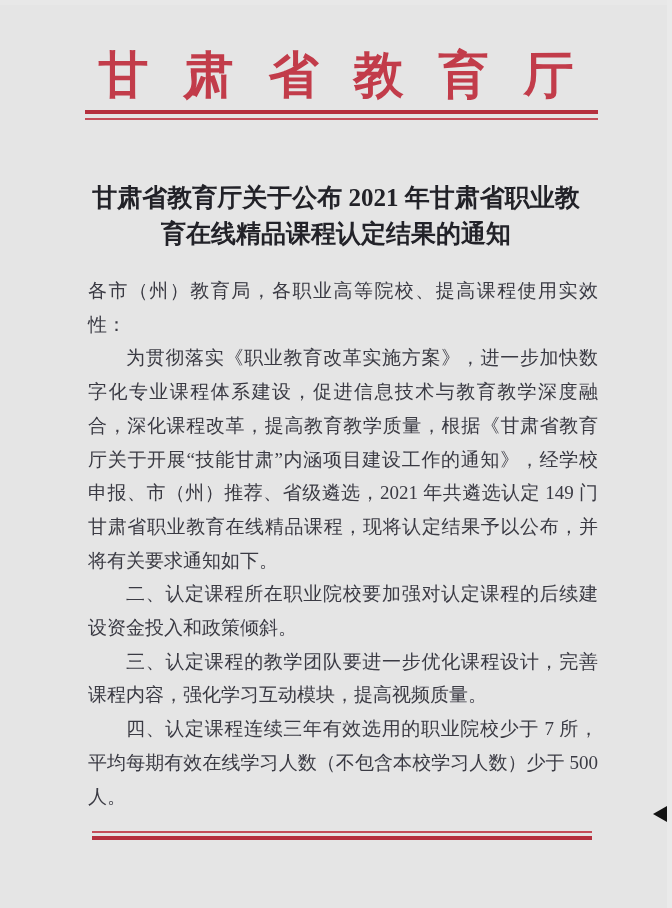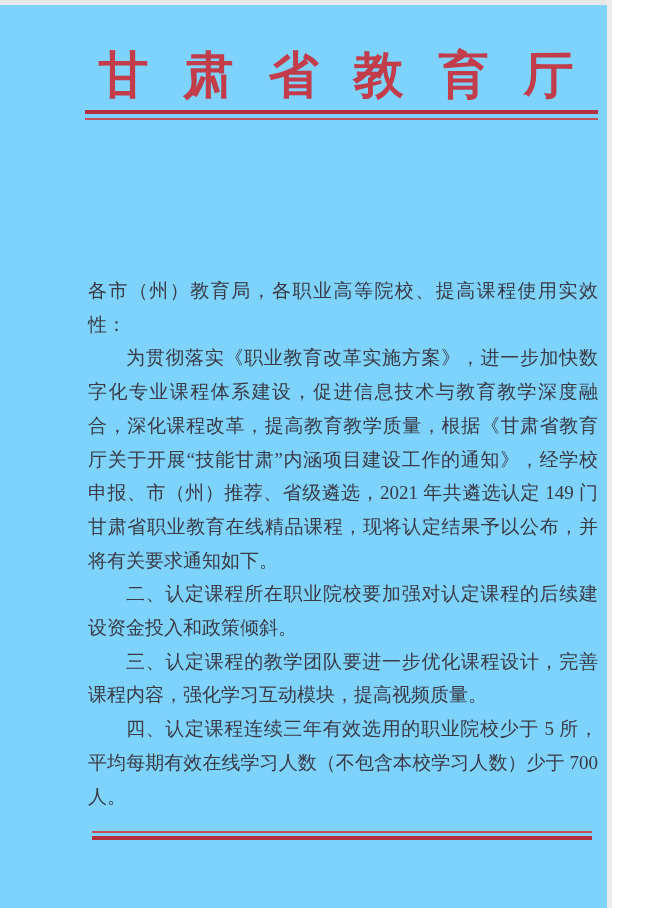--- a/index.html
+++ b/index.html
@@ -1,19 +1,19 @@
 <!DOCTYPE html>
 <html><head>
 <meta charset="utf-8">
 <style>
   html, body { margin:0; padding:0; background:#ffffff; }
   .page {
     position:relative;
-    width:612px; height:908px;
-    background:#7dd3fc;
+    width:672px; height:908px;
+    background:#e5e5e5;
     overflow:hidden;
     font-family:"Liberation Serif","DejaVu Serif",serif;
   }
   .scan-edge-top {
     position:absolute; top:0; left:0; width:672px; height:5px;
     background:#e8e8e8;
   }
   .scan-edge-right {
     position:absolute; top:0; right:0; width:5px; height:908px;
     background:#eaeaea;
@@ -68,27 +68,28 @@
   <div class="scan-edge-right"></div>
 
   <div class="agency">甘肃省教育厅</div>
 
   <div class="rule-masthead">
     <div class="rule-thick"></div>
     <div class="rule-thin"></div>
   </div>
 
 
+  <h1 class="title">甘肃省教育厅关于公布 2021 年甘肃省职业教育在线精品课程认定结果的通知</h1>
 
   <div class="body-text">
     <p>各市（州）教育局，各职业高等院校、提高课程使用实效性：</p>
     <p class="indent">为贯彻落实《职业教育改革实施方案》，进一步加快数字化专业课程体系建设，促进信息技术与教育教学深度融合，深化课程改革，提高教育教学质量，根据《甘肃省教育厅关于开展“技能甘肃”内涵项目建设工作的通知》，经学校申报、市（州）推荐、省级遴选，2021 年共遴选认定 149 门甘肃省职业教育在线精品课程，现将认定结果予以公布，并将有关要求通知如下。</p>
     <p class="indent">二、认定课程所在职业院校要加强对认定课程的后续建设资金投入和政策倾斜。</p>
     <p class="indent">三、认定课程的教学团队要进一步优化课程设计，完善课程内容，强化学习互动模块，提高视频质量。</p>
-    <p class="indent">四、认定课程连续三年有效选用的职业院校少于 5 所，平均每期有效在线学习人数（不包含本校学习人数）少于 700 人。</p>
+    <p class="indent">四、认定课程连续三年有效选用的职业院校少于 7 所，平均每期有效在线学习人数（不包含本校学习人数）少于 500 人。</p>
   </div>
 
   <div class="rule-footer">
     <div class="rule-thin"></div>
     <div class="rule-thick"></div>
   </div>
 
   <div class="scan-triangle"></div>
 
 </div>

